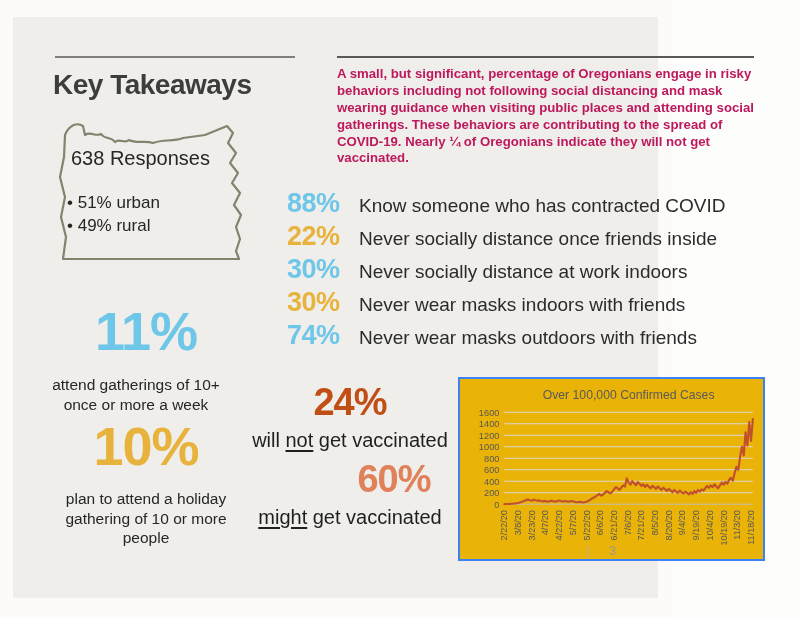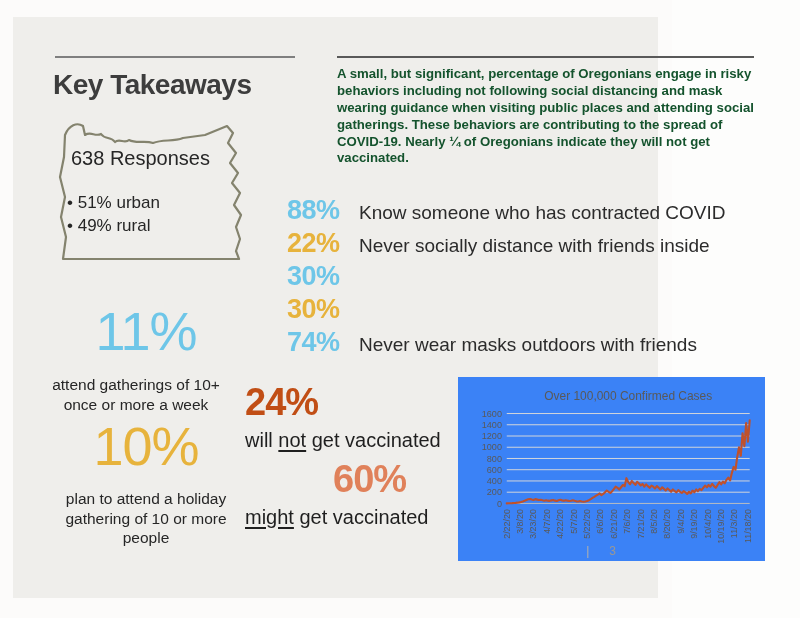--- a/index.html
+++ b/index.html
@@ -13,42 +13,42 @@
 
   .title { position:absolute; left:40px; top:52px; font-size:28px; font-weight:bold; color:#3d3d3d; letter-spacing:-0.5px; }
 
   .map-wrap { position:absolute; left:36px; top:96px; width:200px; height:150px; }
   .map-wrap svg { position:absolute; inset:0; }
   .map-text { position:absolute; left:22px; top:34px; color:#262626; }
   .responses { font-size:20px; margin-bottom:22px; }
   .bullet { font-size:17px; margin-left:-4px; line-height:1.35; }
 
   .social-heading { position:absolute; left:28px; top:255px; width:210px; text-align:center; font-size:21px; color:#262626; }
-  .big-stat { position:absolute; left:28px; width:210px; text-align:center; font-size:54px; font-weight:normal; letter-spacing:-1px; }
+  .big-stat { position:absolute; left:28px; width:210px; text-align:center; font-size:54px; font-weight:bold; letter-spacing:-1px; }
   .stat-11 { top:283px; }
   .stat-10 { top:398px; }
   .caption { position:absolute; text-align:center; font-size:15.5px; color:#262626; line-height:1.26; }
   .cap1 { left:28px; top:358px; width:190px; }
   .cap2 { left:33px; top:472px; width:200px; }
 
   .intro { position:absolute; left:324px; top:49px; width:424px; font-size:13.2px; font-weight:bold; color:#c2552a; line-height:1.28; }
 
-  .stats-list { position:absolute; left:274px; top:178px; }
+  .stats-list { position:absolute; left:274px; top:171px; }
   .stat-row { display:flex; align-items:baseline; height:33px; }
   .stat-row .pct { font-size:27px; font-weight:bold; width:72px; letter-spacing:-0.5px; }
   .stat-row .desc { font-size:19px; color:#2b2b2b; white-space:nowrap; }
 
-  .vaccine { position:absolute; left:232px; top:366px; width:210px; }
+  .vaccine { position:absolute; left:232px; top:366px; width:210px;text-align:center; }
   .v-pct { font-size:38px; font-weight:bold; letter-spacing:-1px; line-height:1.05; }
   .v-no { color:#c14e15; }
   .v-might { color:#e0815a; margin-left:88px; margin-top:2px; }
   .v-line { font-size:20px; color:#1f1f1f; margin-top:6px; margin-bottom:8px; white-space:nowrap; }
   .ul { text-decoration:underline; text-underline-offset:3px; text-decoration-thickness:1.5px; }
 
-  .chart-box { position:absolute; left:445px; top:360px; width:307px; height:184px; background:#3b82f6; border:4px solid #3b82f6; }
+  .chart-box { position:absolute; left:445px; top:360px; width:307px; height:184px; background:#eab308; border:2px solid #3b82f6; }
   .chart-box svg { display:block; width:100%; height:100%; }
 
   .footer { position:absolute; right:42px; bottom:40px; font-size:12px; color:#9a9894; }
   .footer .sep { margin-right:20px; color:#b3b1ad; }
 </style>
 </head>
 <body>
 
 <div class="page">
   <div class="canvas">
@@ -74,36 +74,38 @@
     </div>
 
 
     <div class="big-stat stat-11" style="color: rgb(110, 198, 232);">11%</div>
     <div class="caption cap1">attend gatherings of 10+ once or more a week</div>
 
     <div class="big-stat stat-10" style="color: rgb(231, 179, 60);">10%</div>
     <div class="caption cap2">plan to attend a holiday gathering of 10 or more people</div>
 
     <div class="rule rule-right"></div>
-    <p class="intro" style="color: #14532d;">A small, but significant, percentage of Oregonians engage in risky behaviors including not following social distancing and mask wearing guidance when visiting public places and attending social gatherings. These behaviors are contributing to the spread of COVID-19. Nearly ¼ of Oregonians indicate they will not get vaccinated.</p>
+    <p class="intro" style="color: #be185d;">A small, but significant, percentage of Oregonians engage in risky behaviors including not following social distancing and mask wearing guidance when visiting public places and attending social gatherings. These behaviors are contributing to the spread of COVID-19. Nearly ¼ of Oregonians indicate they will not get vaccinated.</p>
 
     <div class="stats-list">
       <div class="stat-row">
         <span class="pct" style="color: rgb(110, 198, 232);">88%</span>
         <span class="desc">Know someone who has contracted COVID</span>
       </div>
       <div class="stat-row">
         <span class="pct" style="color: rgb(231, 179, 60);">22%</span>
-        <span class="desc">Never socially distance with friends inside</span>
+        <span class="desc">Never socially distance once friends inside</span>
       </div>
       <div class="stat-row">
         <span class="pct" style="color: rgb(110, 198, 232);">30%</span>
+        <span class="desc">Never socially distance at work indoors</span>
       </div>
       <div class="stat-row">
         <span class="pct" style="color: rgb(231, 179, 60);">30%</span>
+        <span class="desc">Never wear masks indoors with friends</span>
       </div>
       <div class="stat-row">
         <span class="pct" style="color: rgb(110, 198, 232);">74%</span>
         <span class="desc">Never wear masks outdoors with friends</span>
       </div>
     </div>
 
     <div class="vaccine">
       <div class="v-pct v-no" style="color: rgb(193, 78, 21);">24%</div>
       <div class="v-line"><span>will </span><span class="ul">not</span><span> get vaccinated</span></div>

